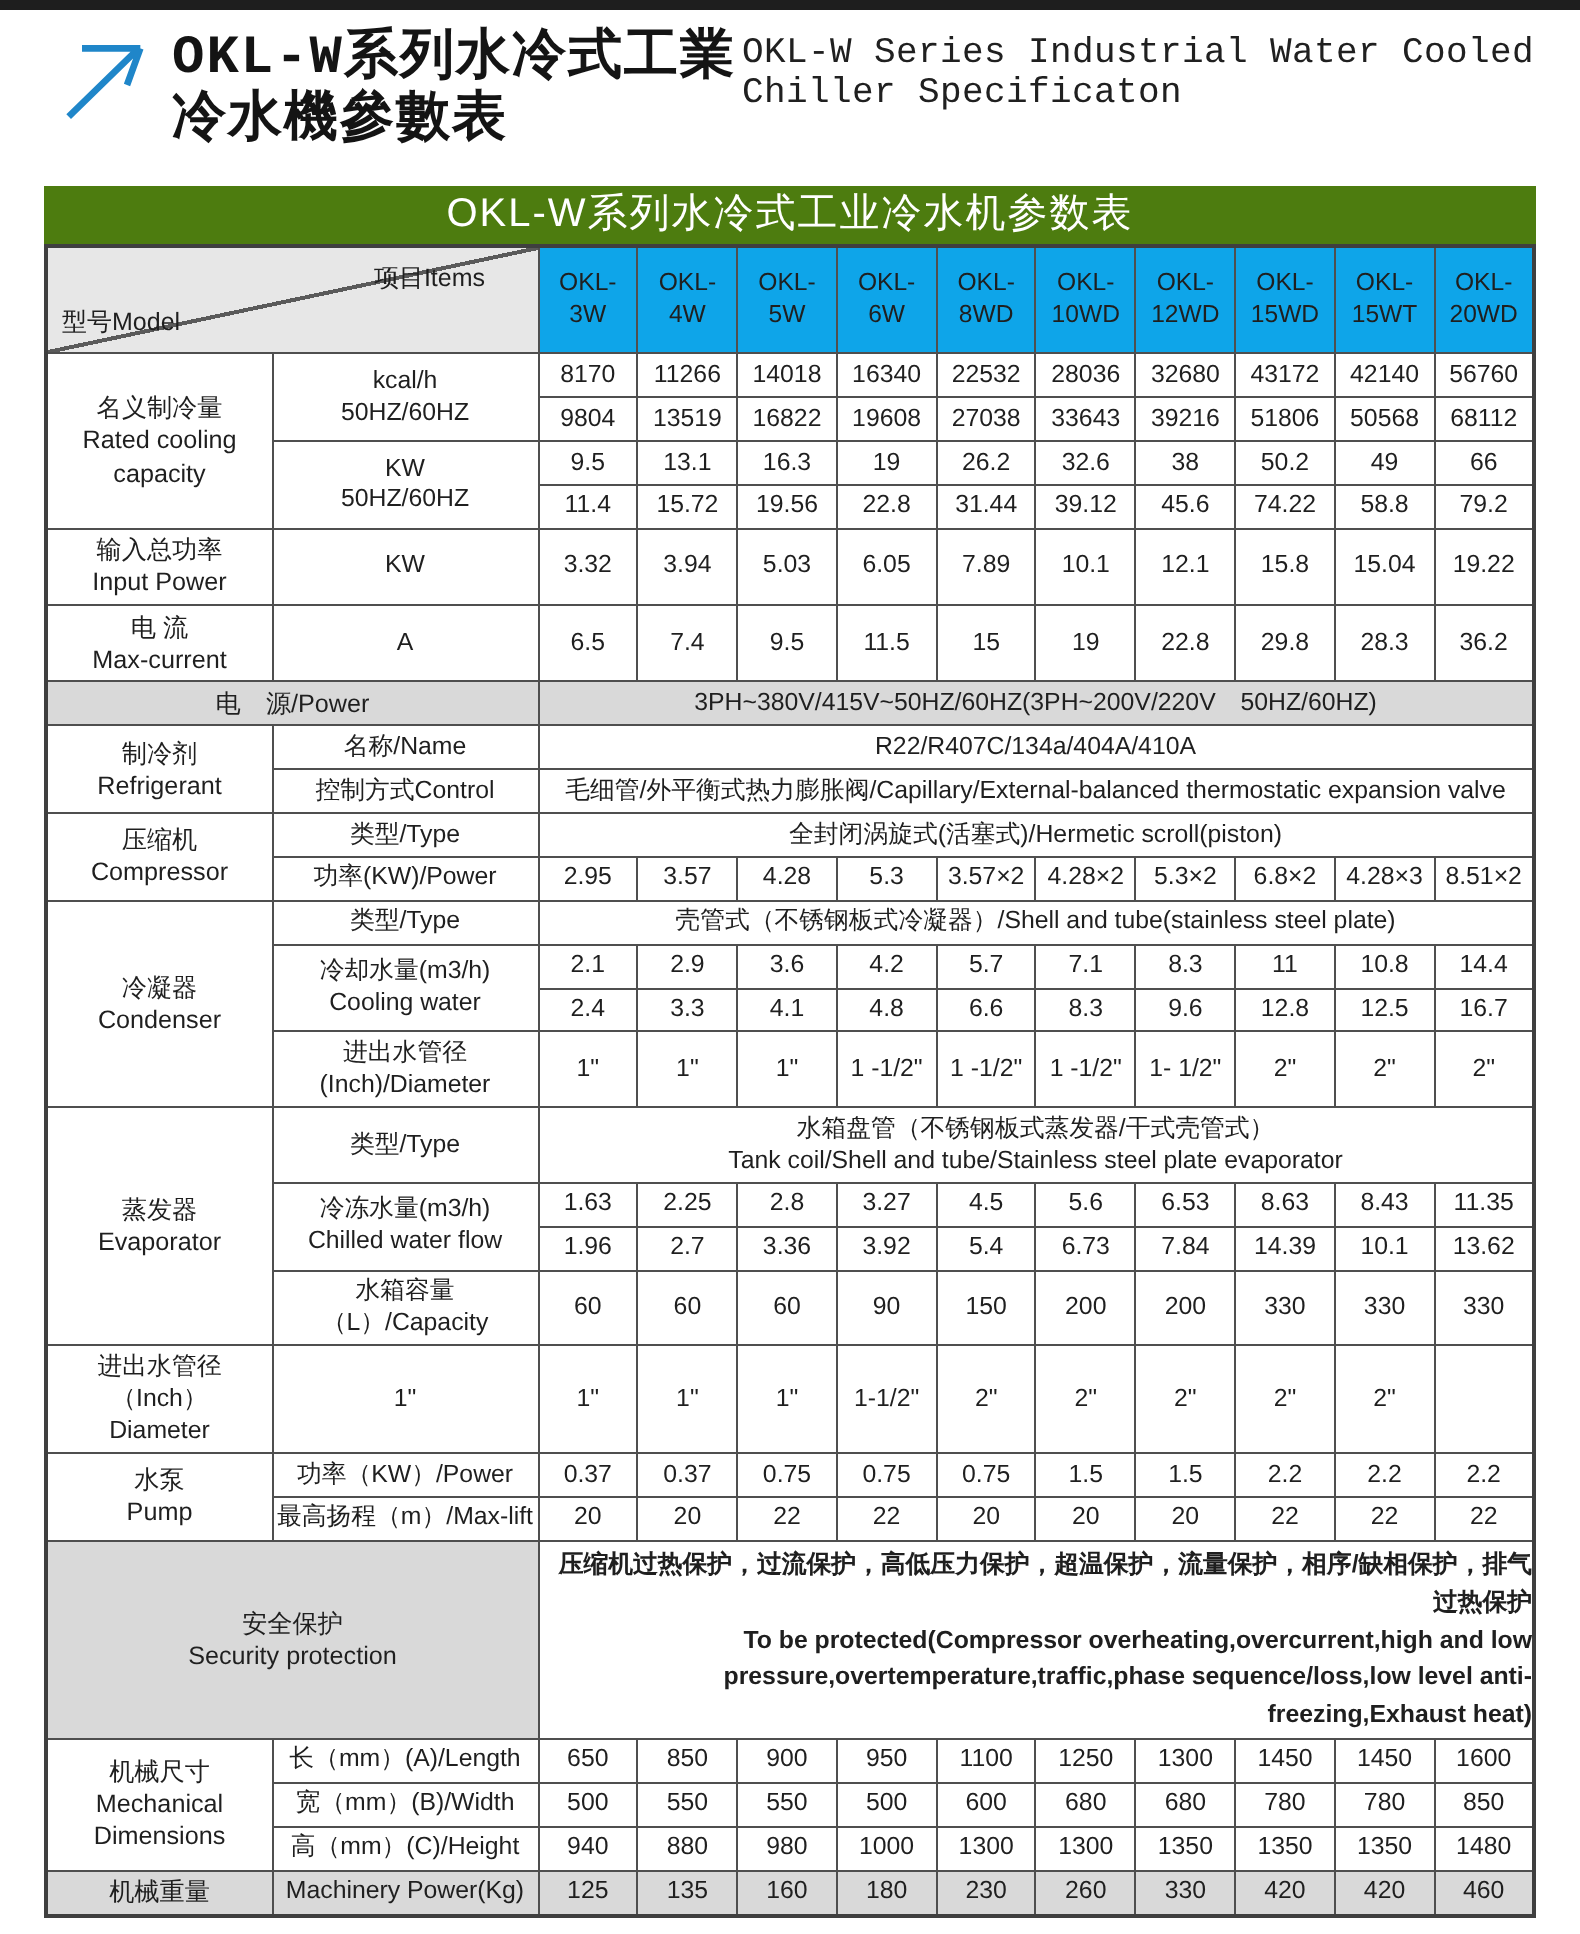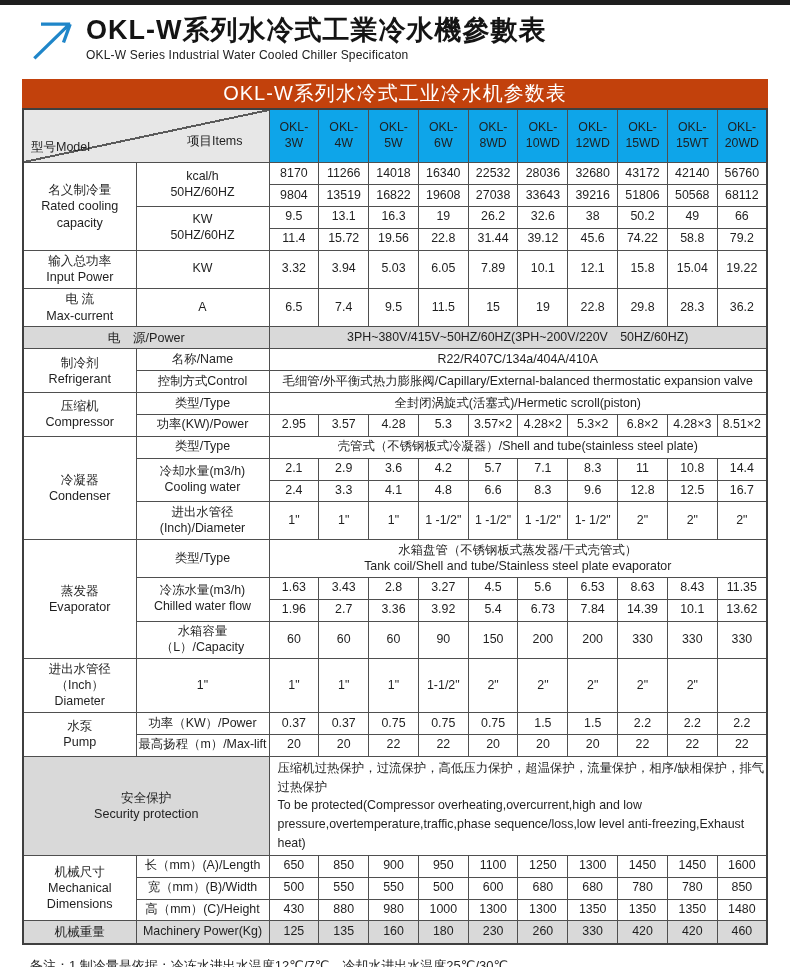--- a/index.html
+++ b/index.html
@@ -9,27 +9,27 @@
     color:#1c1c1c;
     font-family:"Liberation Sans","DejaVu Sans",sans-serif;
     -webkit-font-smoothing:antialiased;
   }
   .topstrip{height:5px;background:#1e1e1e;}
   .page{padding:6px 22px 14px 22px;}
 
   
   .brand{display:flex;align-items:flex-start;gap:10px;margin:4px 0 16px 4px;}
   .logo{width:50px;height:46px;flex:0 0 auto;margin-top:2px;}
-  .titles{display:flex;flex-direction:column;}
+  .titles{display:flex;flex-direction:row;font-family:Liberation Mono, monospace;}
   .title-zh{font-size:27px;font-weight:bold;color:#141414;letter-spacing:1px;line-height:1.15;}
-  .title-en{font-size:12px;color:#202020;margin-top:2px;letter-spacing:0.2px;}
+  .title-en{font-size:18px;color:#202020;margin-top:2px;letter-spacing:0.2px;}
 
   
   .table-title{
-    background:#c2410c;color:#ffffff;text-align:center;
+    background:#4d7c0f;color:#ffffff;text-align:center;
     font-size:20px;line-height:29px;height:29px;letter-spacing:1px;
   }
   table{
     border-collapse:collapse;table-layout:fixed;width:100%;
     border:2px solid #3f3f3f;
   }
   th,td{
     border:1px solid #4f4f4f;
     font-size:12.3px;font-weight:normal;
     text-align:center;vertical-align:middle;
@@ -42,26 +42,26 @@
     position:relative;
     background:
       linear-gradient(to bottom right,
         rgba(0,0,0,0) calc(50% - 1px),
         #5a5a5a calc(50% - 1px),
         #5a5a5a calc(50% + 1px),
         rgba(0,0,0,0) calc(50% + 1px)),
       #e7e7e7;
   }
   .c-model{position:absolute;left:7px;bottom:7px;font-size:12.5px;margin-top:28px;}
-  .c-items{position:absolute;right:26px;top:7px;font-size:12.5px;margin-top:16px;}
+  .c-items{position:absolute;right:26px;top:7px;font-size:12.5px;}
   .lbl{font-size:12.6px;}
   .itm{font-size:12.4px;}
   .val{font-size:12.4px;}
   .spn{font-size:12.4px;}
-  .left{text-align:left;padding-left:8px;padding-right:0;line-height:1.5;}
+  .left{text-align:right;padding-left:8px;padding-right:0;line-height:1.5;font-weight:bold;}
   .gray{background:#d9d9d9;}
 
   
   .notes{margin:12px 4px 0 8px;font-size:13px;line-height:1.42;color:#242424;}
   .note-line{white-space:pre-wrap;}
 </style>
 </head>
 <body>
 
 <div class="topstrip"></div>
@@ -294,21 +294,21 @@
           <td rowspan="4" class="lbl">蒸发器
 Evaporator</td>
           <td class="itm">类型/Type</td>
           <td colspan="10" class="spn">水箱盘管（不锈钢板式蒸发器/干式壳管式）
 Tank coil/Shell and tube/Stainless steel plate evaporator</td>
         </tr>
         <tr>
           <td rowspan="2" class="itm">冷冻水量(m3/h)
 Chilled water flow</td>
           <td class="val">1.63</td>
-          <td class="val">3.43</td>
+          <td class="val">2.25</td>
           <td class="val">2.8</td>
           <td class="val">3.27</td>
           <td class="val">4.5</td>
           <td class="val">5.6</td>
           <td class="val">6.53</td>
           <td class="val">8.63</td>
           <td class="val">8.43</td>
           <td class="val">11.35</td>
         </tr>
         <tr>
@@ -409,21 +409,21 @@
           <td class="val">500</td>
           <td class="val">600</td>
           <td class="val">680</td>
           <td class="val">680</td>
           <td class="val">780</td>
           <td class="val">780</td>
           <td class="val">850</td>
         </tr>
         <tr>
           <td class="itm">高（mm）(C)/Height</td>
-          <td class="val">430</td>
+          <td class="val">940</td>
           <td class="val">880</td>
           <td class="val">980</td>
           <td class="val">1000</td>
           <td class="val">1300</td>
           <td class="val">1300</td>
           <td class="val">1350</td>
           <td class="val">1350</td>
           <td class="val">1350</td>
           <td class="val">1480</td>
         </tr>

